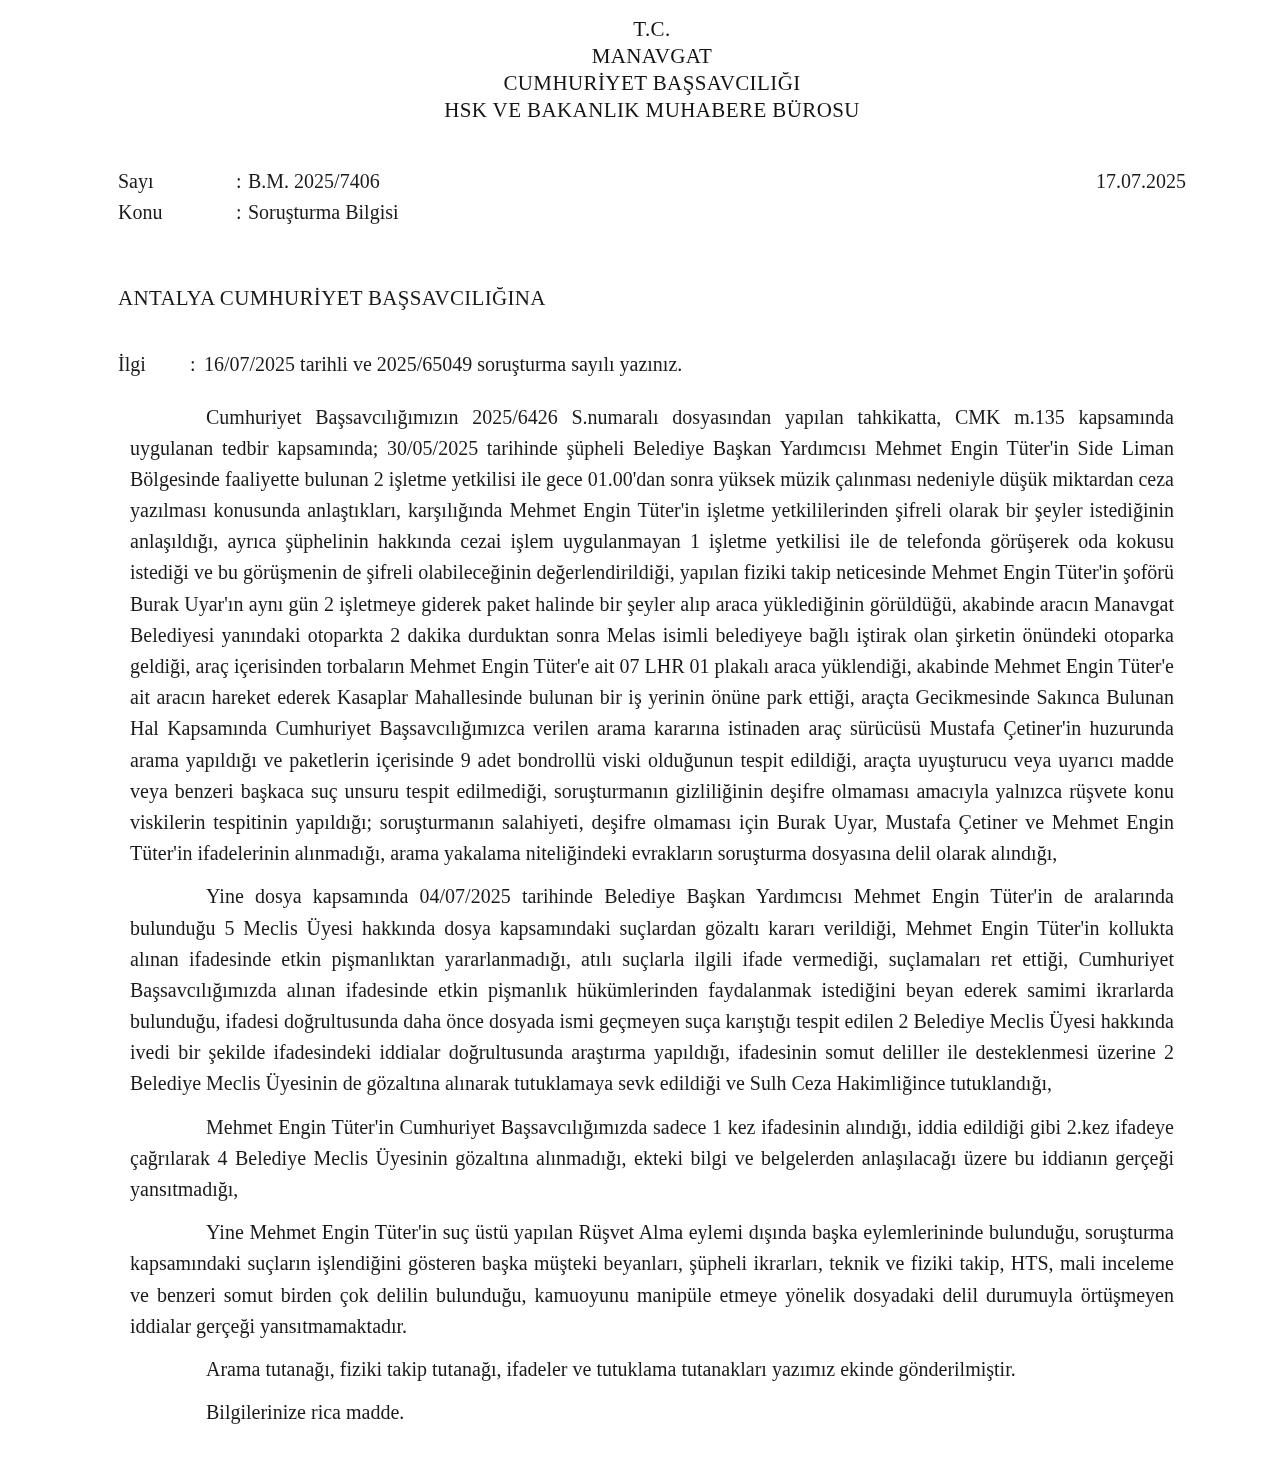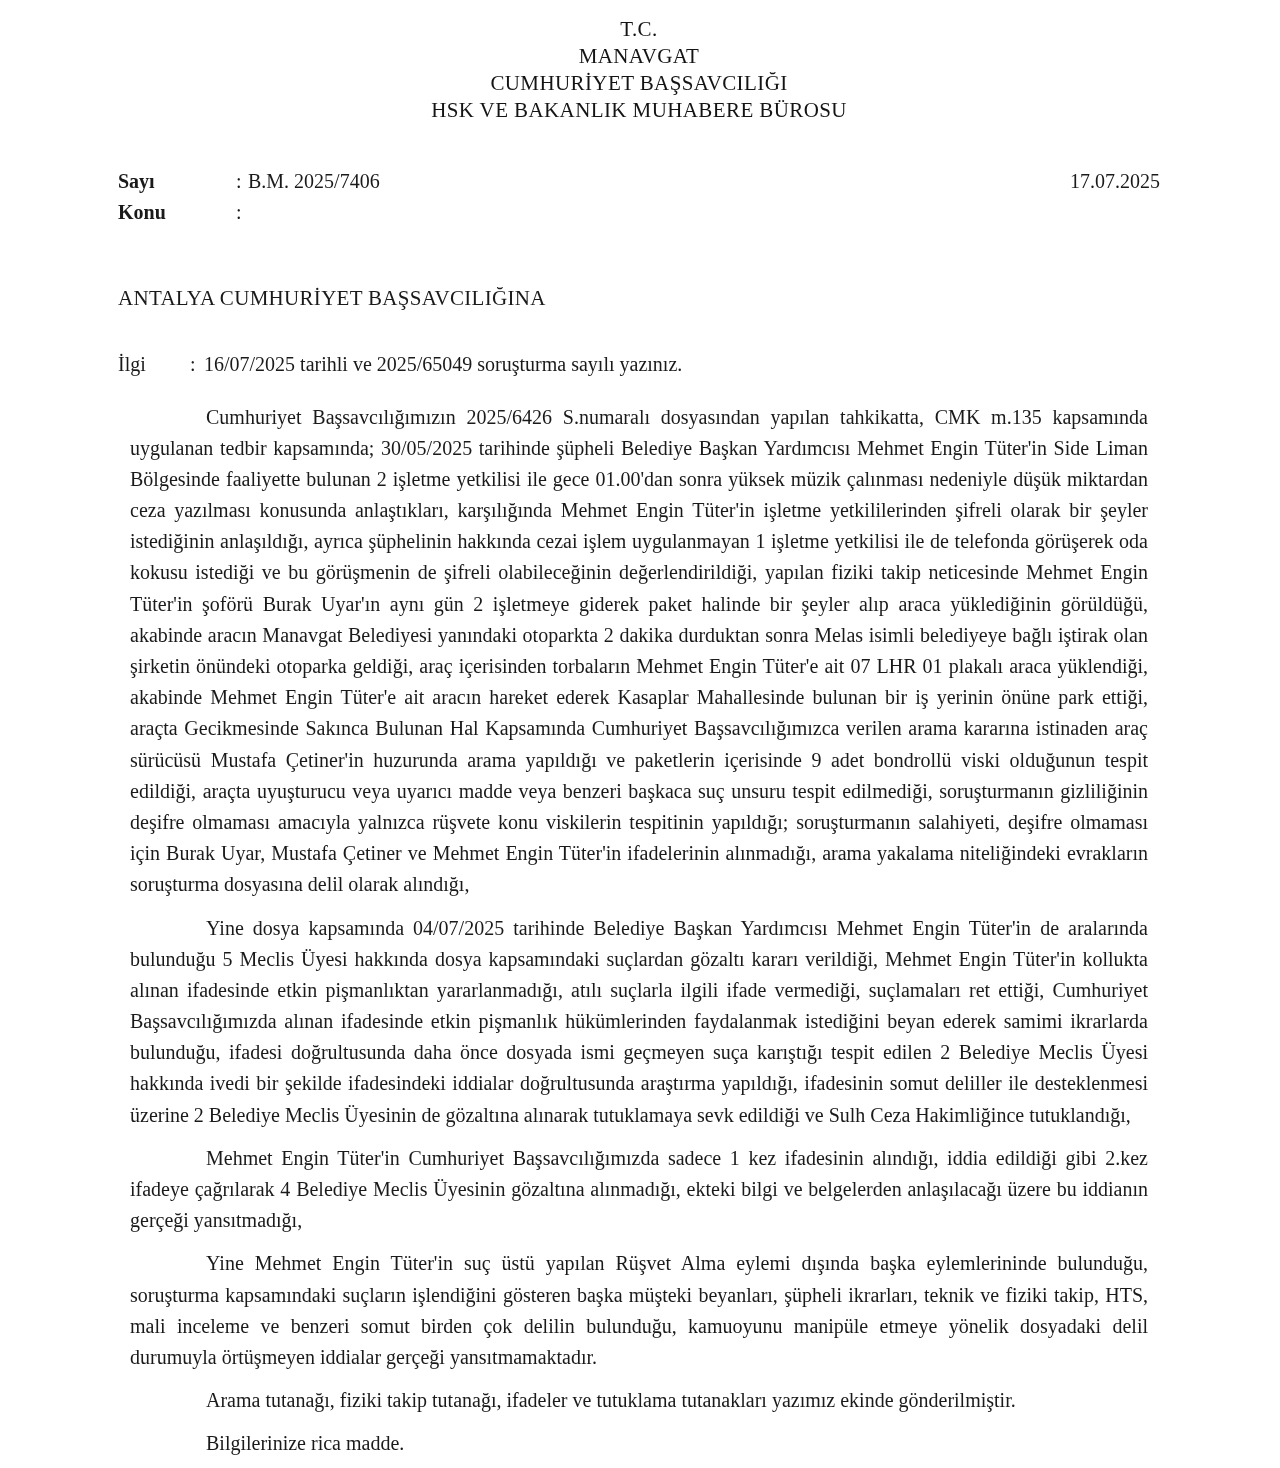--- a/index.html
+++ b/index.html
@@ -12,21 +12,21 @@
     height: 1468px;
     font-family: "Liberation Serif", "DejaVu Serif", serif;
     color: #1a1a1a;
     position: relative;
     overflow: hidden;
   }
   .page {
     width: 1280px;
     height: 1468px;
     box-sizing: border-box;
-    padding: 10px 120px 0 118px;
+    padding: 10px 94px 0 118px;
     position: relative;
   }
 
   
   .letterhead {
     text-align: center;
     margin-top: 6px;
     line-height: 1.28;
   }
   .letterhead div {
@@ -46,21 +46,20 @@
     font-size: 20px;
     line-height: 1.55;
   }
   .meta-row {
     display: flex;
     align-items: baseline;
   }
   .meta-label {
     width: 118px;
     flex: 0 0 118px;
-    font-weight: bold;
   }
   .meta-colon {
     flex: 0 0 12px;
   }
   .meta-value {
     flex: 1 1 auto;
   }
   .meta-date {
     position: absolute;
     right: 0;
@@ -114,20 +113,21 @@
 
   <div class="meta">
     <div class="meta-row">
       <span class="meta-label">Sayı</span>
       <span class="meta-colon">:</span>
       <span class="meta-value">B.M. 2025/7406</span>
     </div>
     <div class="meta-row">
       <span class="meta-label">Konu</span>
       <span class="meta-colon">:</span>
+      <span class="meta-value">Soruşturma Bilgisi</span>
     </div>
     <div class="meta-date">17.07.2025</div>
   </div>
 
   <div class="addressee">ANTALYA CUMHURİYET BAŞSAVCILIĞINA</div>
 
   <div class="reference">
     <span class="ref-label">İlgi</span>
     <span class="ref-colon">:</span>
     <span class="ref-text">16/07/2025 tarihli ve 2025/65049 soruşturma sayılı yazınız.</span>

